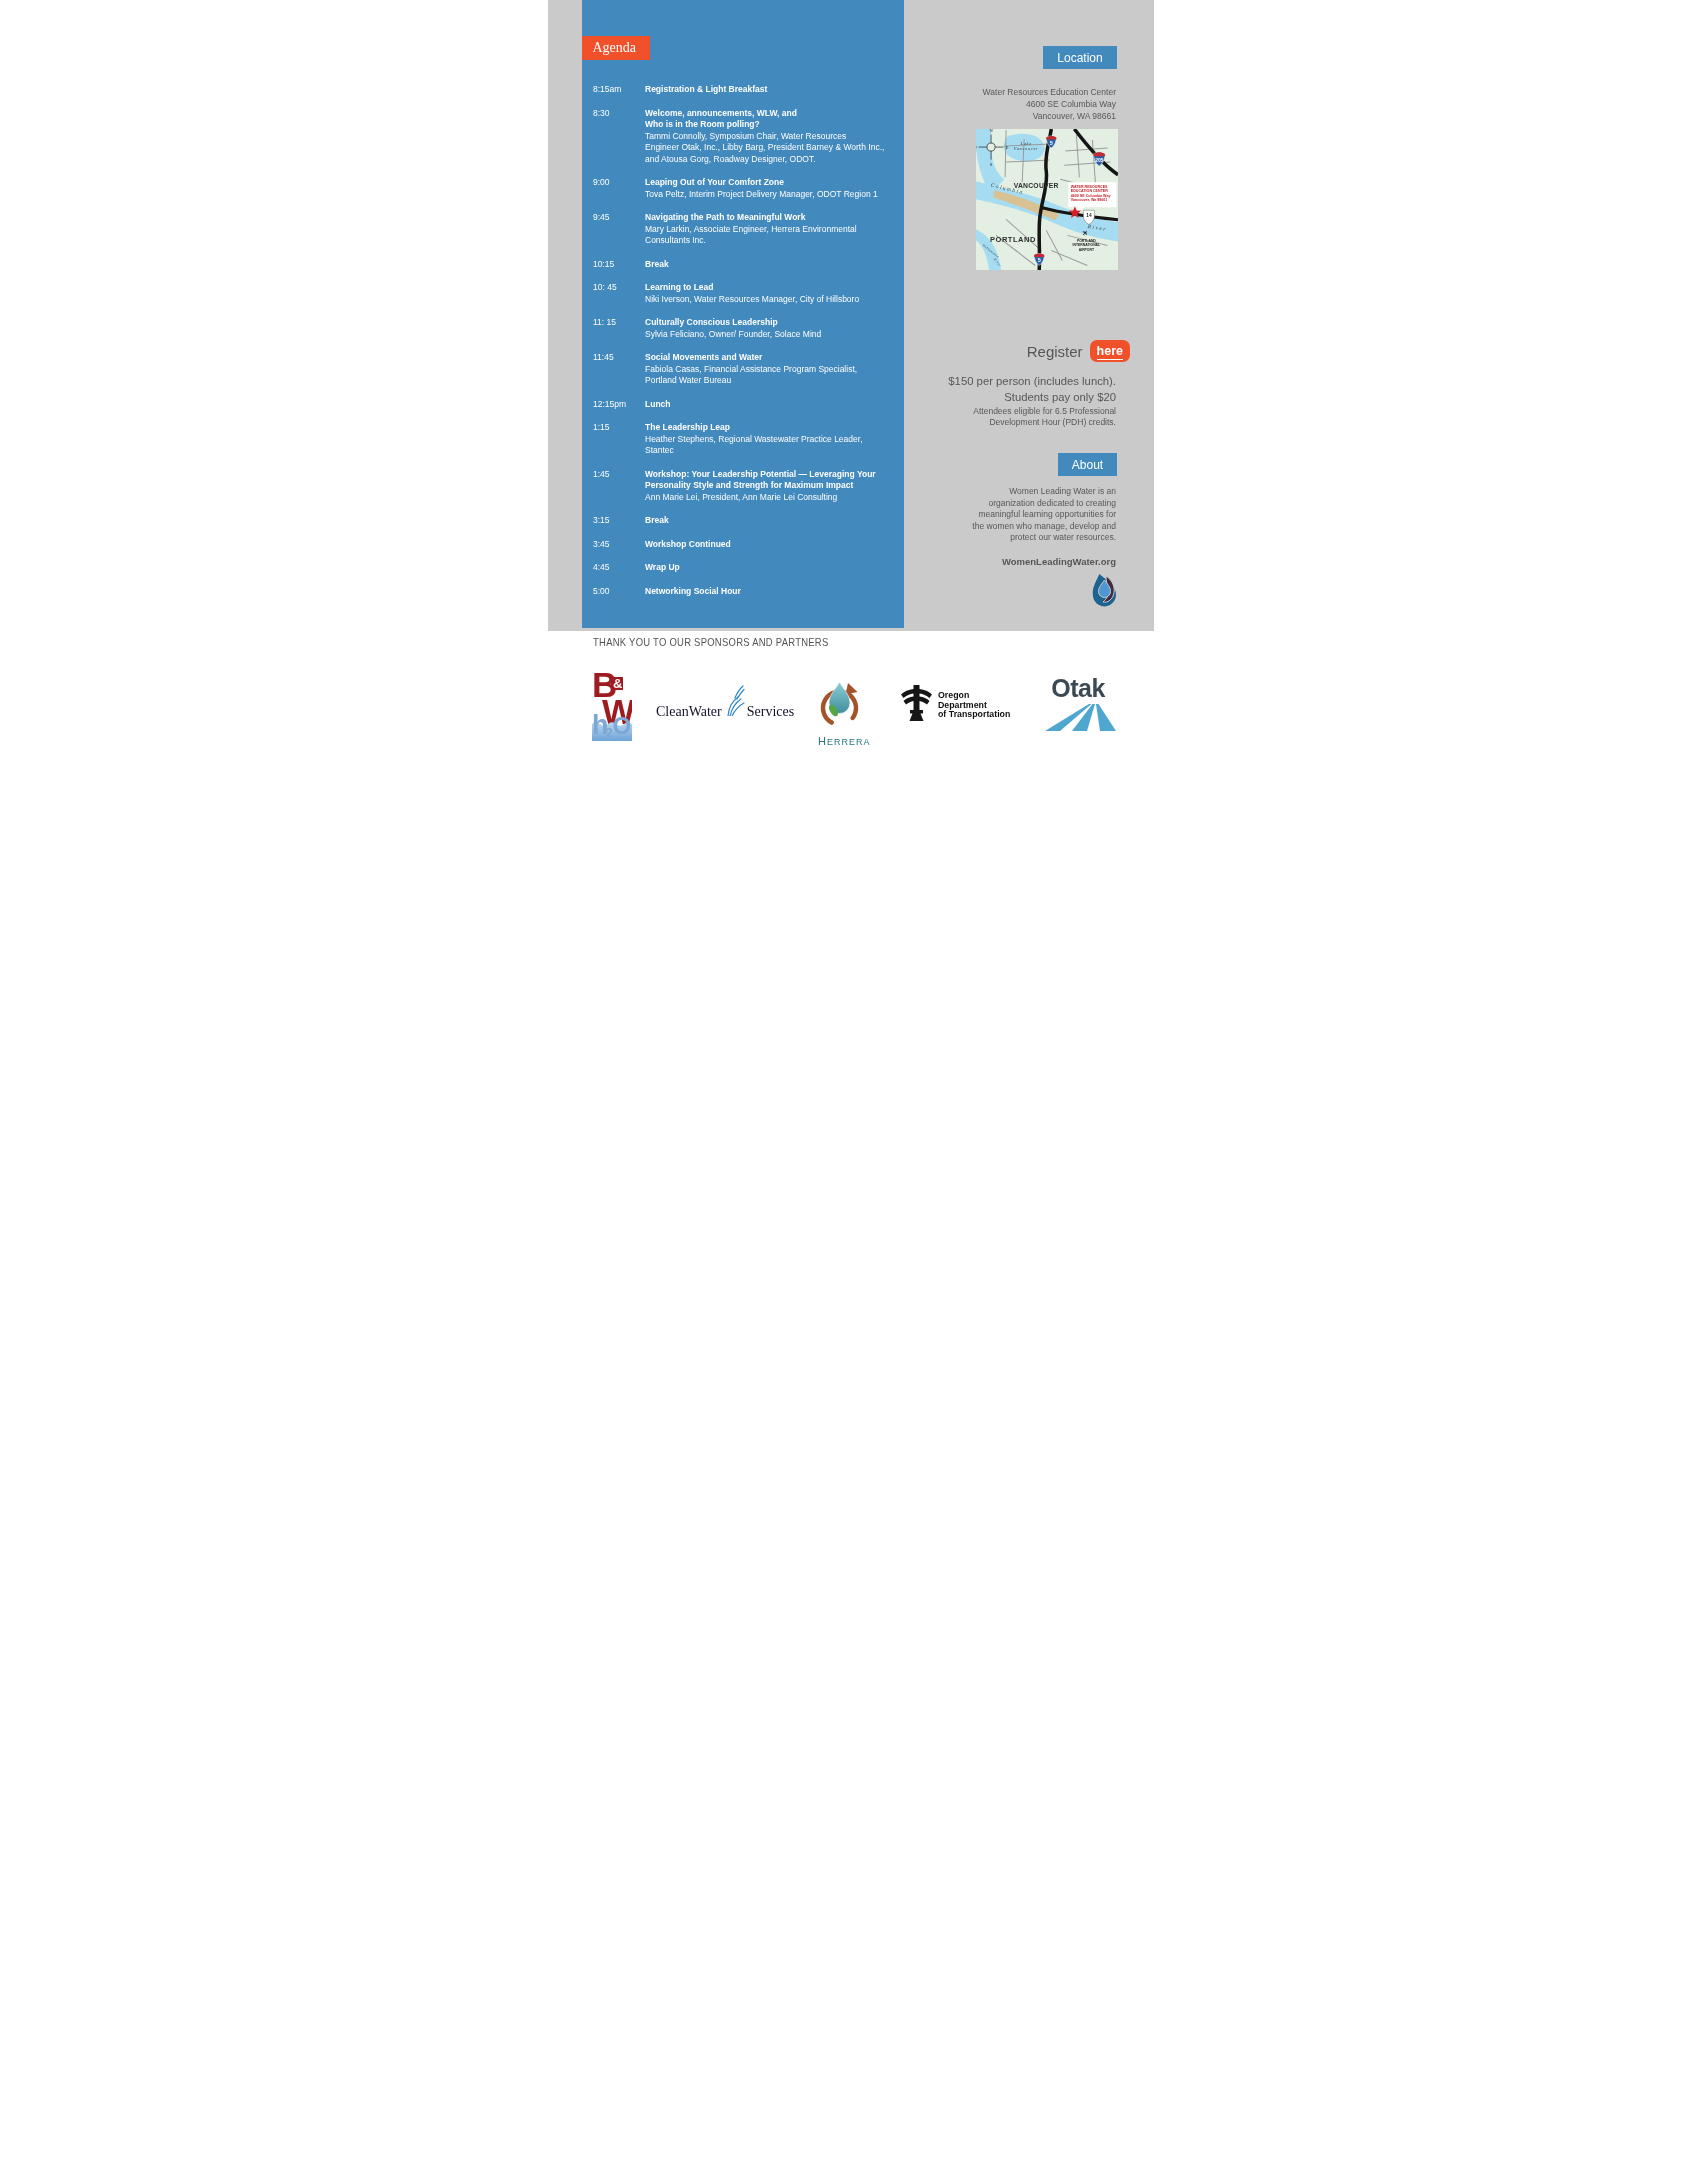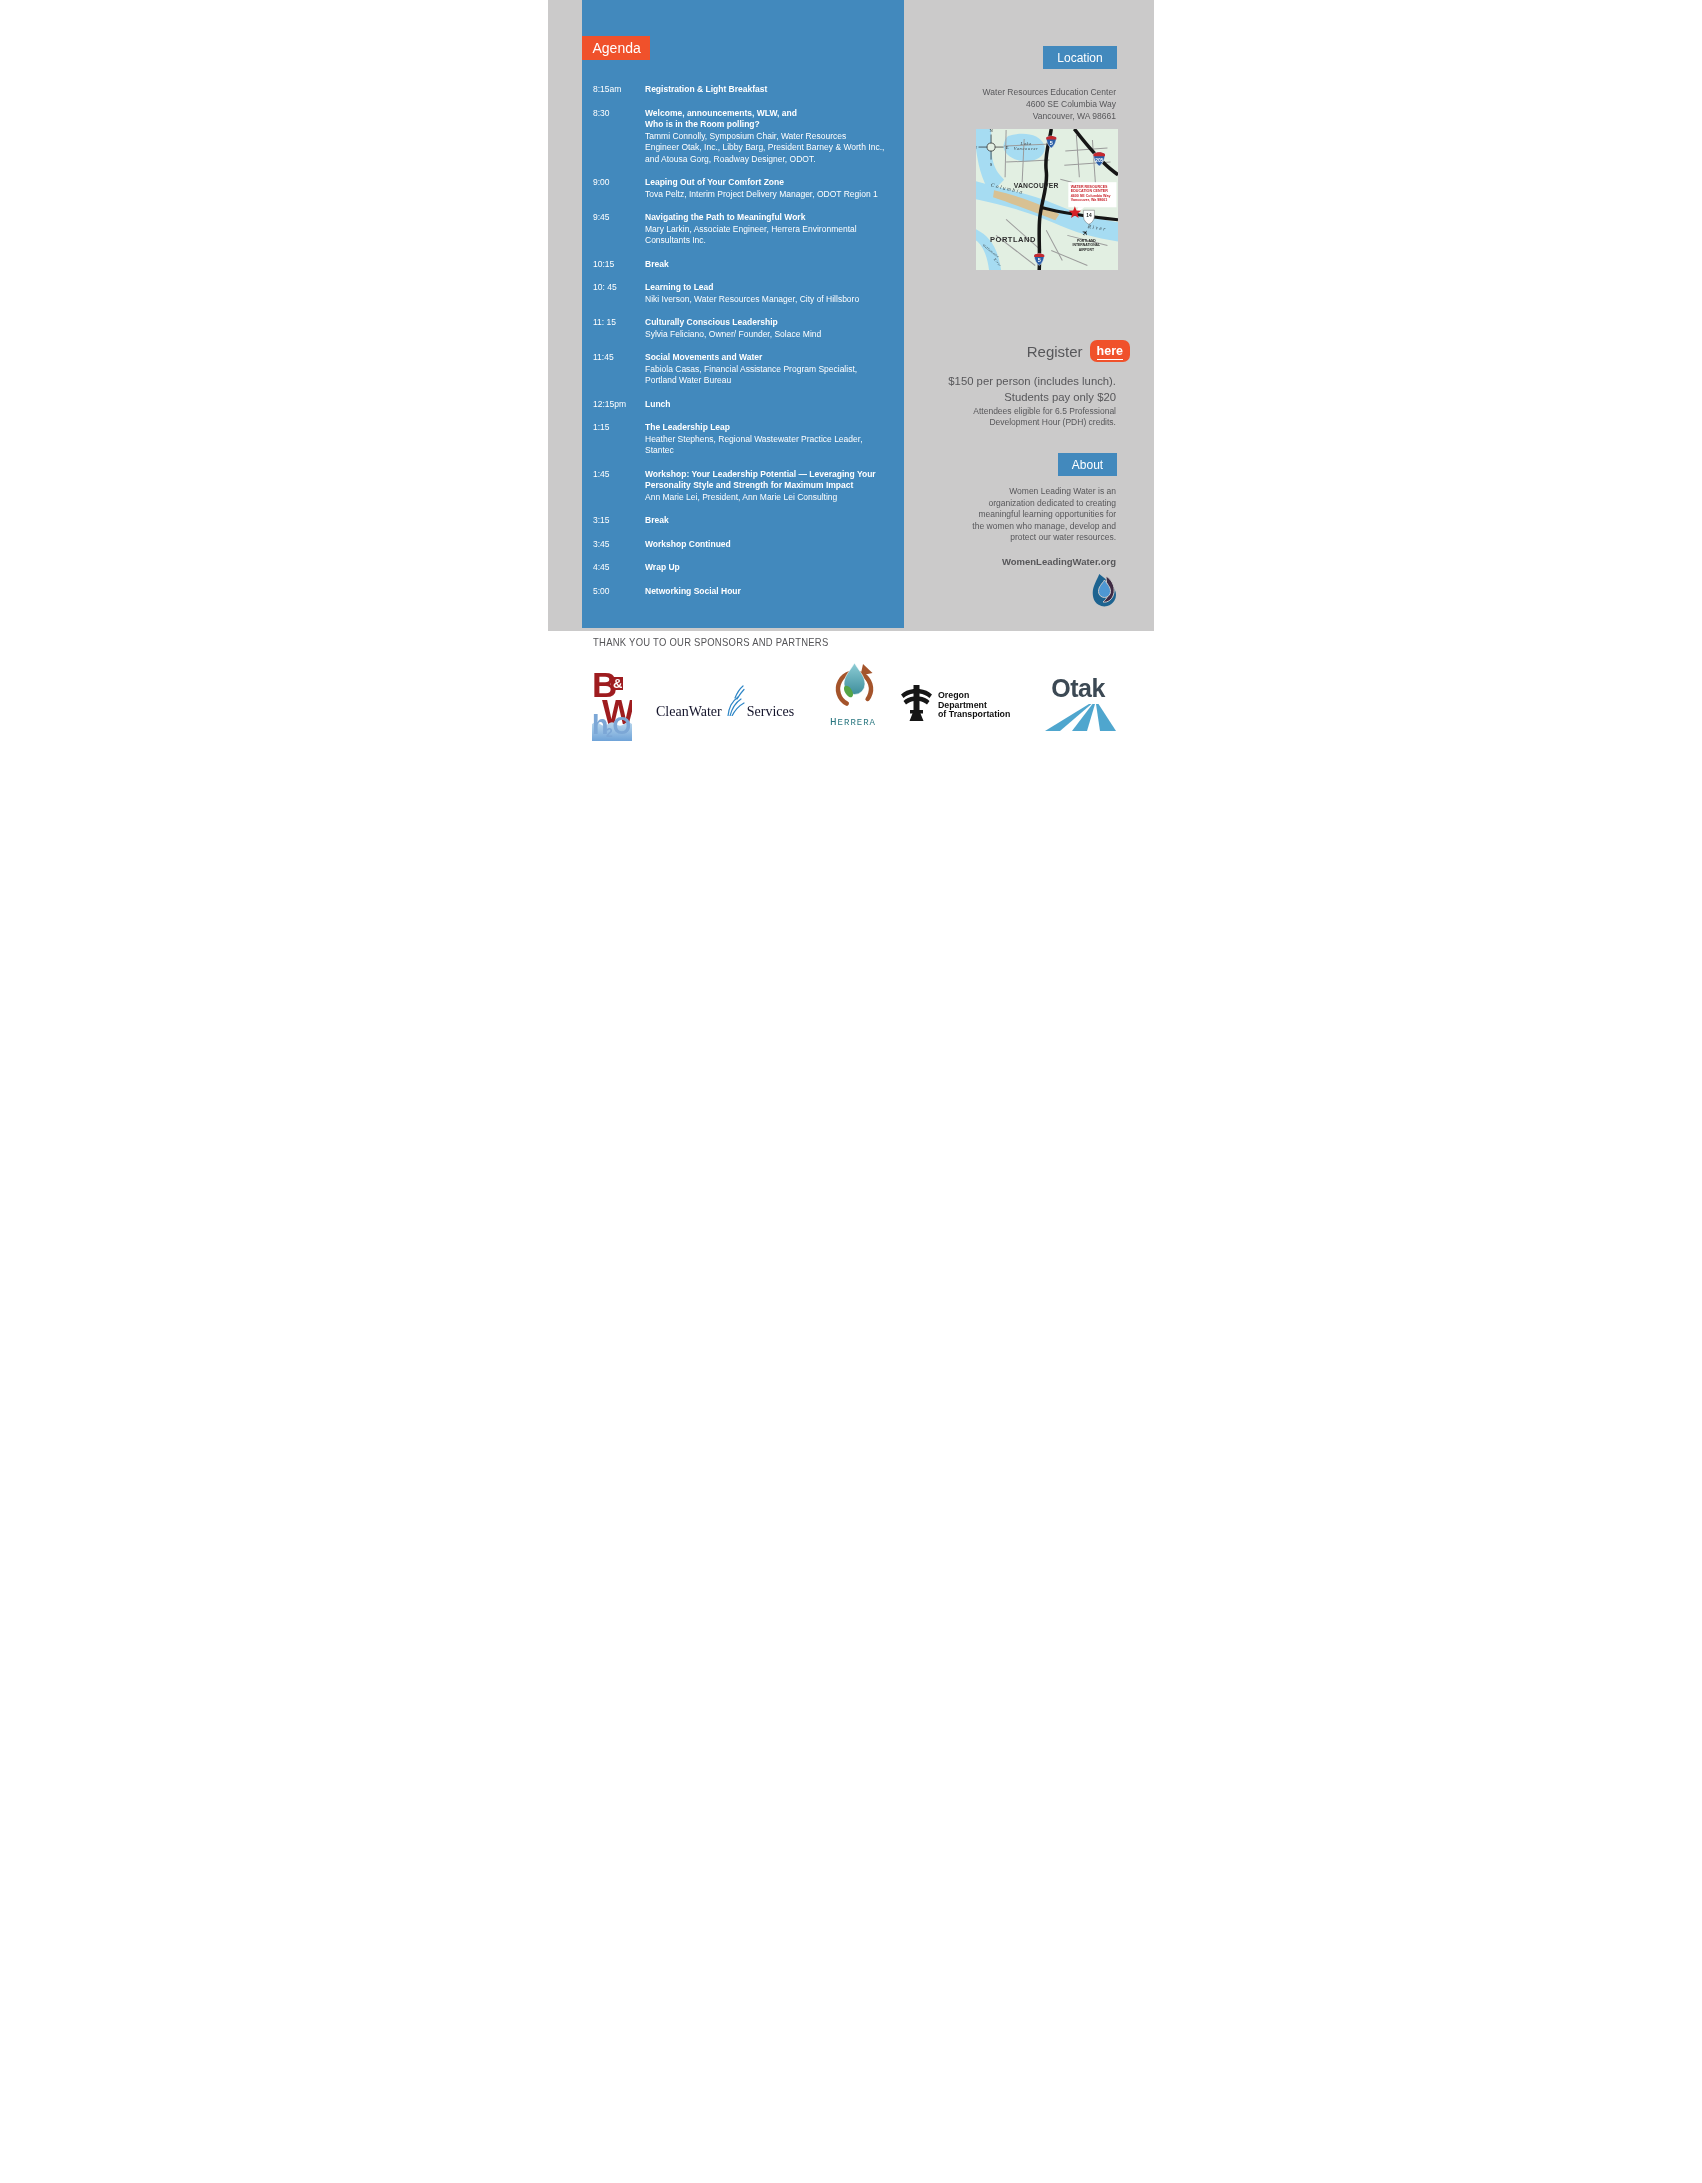--- a/index.html
+++ b/index.html
@@ -1,21 +1,21 @@
 <!DOCTYPE html>
 <html style="font-size:8px"><head>
 <meta charset="utf-8">
 <style>
   html,body{margin:0;padding:0;background:#ffffff;}
   body{font-family:"Liberation Sans",sans-serif;}
   .page{position:relative;width:606px;height:777px;background:#ffffff;overflow:hidden;margin:0 auto;}
   .gray-bg{position:absolute;left:0;top:0;width:606px;height:631px;background:#CBCACA;}
   .blue-panel{position:absolute;left:34px;top:0;width:322px;height:628px;background:#4289BD;}
   .agenda-box{position:absolute;left:34px;top:36px;width:68px;height:24px;background:#F0512B;color:#fff;
-    font-size:14px;display:flex;align-items:center;padding-left:10.5px;box-sizing:border-box;}
+    font-size:14px;display:flex;align-items:center;padding-left:10.5px;box-sizing:border-box;font-family:Liberation Serif, serif;}
   .agenda-list{position:absolute;left:45px;top:84px;width:304px;color:#fff;}
   .ag-item{display:flex;margin-bottom:12px;}
   .ag-time{width:52px;flex:none;font-size:8.5px;line-height:11.5px;}
   .ag-content{flex:1;}
   .ag-title{font-size:8.5px;line-height:11.5px;font-weight:bold;white-space:pre-line;}
   .ag-sub{font-size:8.5px;line-height:11.5px;white-space:pre-line;}
   .loc-box{position:absolute;left:495px;top:46px;width:74px;height:23px;background:#4289BD;color:#fff;
     font-size:12px;display:flex;align-items:center;justify-content:center;}
   .address{position:absolute;right:38px;top:86px;text-align:right;font-size:8.5px;line-height:12px;color:#57575A;white-space:pre-line;}
   .map{position:absolute;left:428px;top:129px;width:142px;height:141px;display:block;}
@@ -29,21 +29,21 @@
     font-size:12px;display:flex;align-items:center;justify-content:center;}
   .about-text{position:absolute;top:486px;right:38px;width:165px;text-align:right;font-size:8.5px;line-height:11.5px;color:#57575A;white-space:pre-line;}
   .site-link{position:absolute;top:556px;right:38px;font-size:9.5px;font-weight:bold;color:#57575A;cursor:pointer;}
   .drop-logo{position:absolute;left:541px;top:573px;}
   .sponsors-heading{position:absolute;left:45px;top:636px;font-size:11px;color:#545457;letter-spacing:0.3px;
     transform:scaleX(.86);transform-origin:left center;white-space:nowrap;}
   .bw-logo{position:absolute;left:44px;top:666px;}
   .cws-logo{position:absolute;left:108px;top:686px;height:33px;display:flex;align-items:flex-end;}
   .cws-text{font-family:"Liberation Serif",serif;font-size:14px;color:#14142B;line-height:1;}
   .cws-grass{margin:0 1.5px 3px 1.5px;}
-  .herrera-logo{position:absolute;left:270px;top:660px;width:58px;text-align:right;font-family:Liberation Mono, monospace;}
+  .herrera-logo{position:absolute;left:270px;top:679px;width:58px;text-align:left;}
   .herrera-name{margin-top:2px;font-size:9px;letter-spacing:1px;color:#2A7780;}
   .herrera-name::first-letter{font-size:11px;}
   .odot-logo{position:absolute;left:352px;top:683px;display:flex;gap:5px;}
   .odot-text{margin-top:8px;font-weight:bold;font-size:8.8px;line-height:9.5px;color:#111;white-space:pre-line;}
   .otak-logo{position:absolute;left:492px;top:676px;width:76px;text-align:center;}
   .otak-name{font-size:25px;font-weight:bold;color:#3C4954;letter-spacing:-0.5px;line-height:1;}
   .otak-stripes{display:block;margin:3px auto 0;}
   svg text{font-family:"Liberation Sans",sans-serif;}
   svg .serif{font-family:"Liberation Serif",serif;}
 </style>

